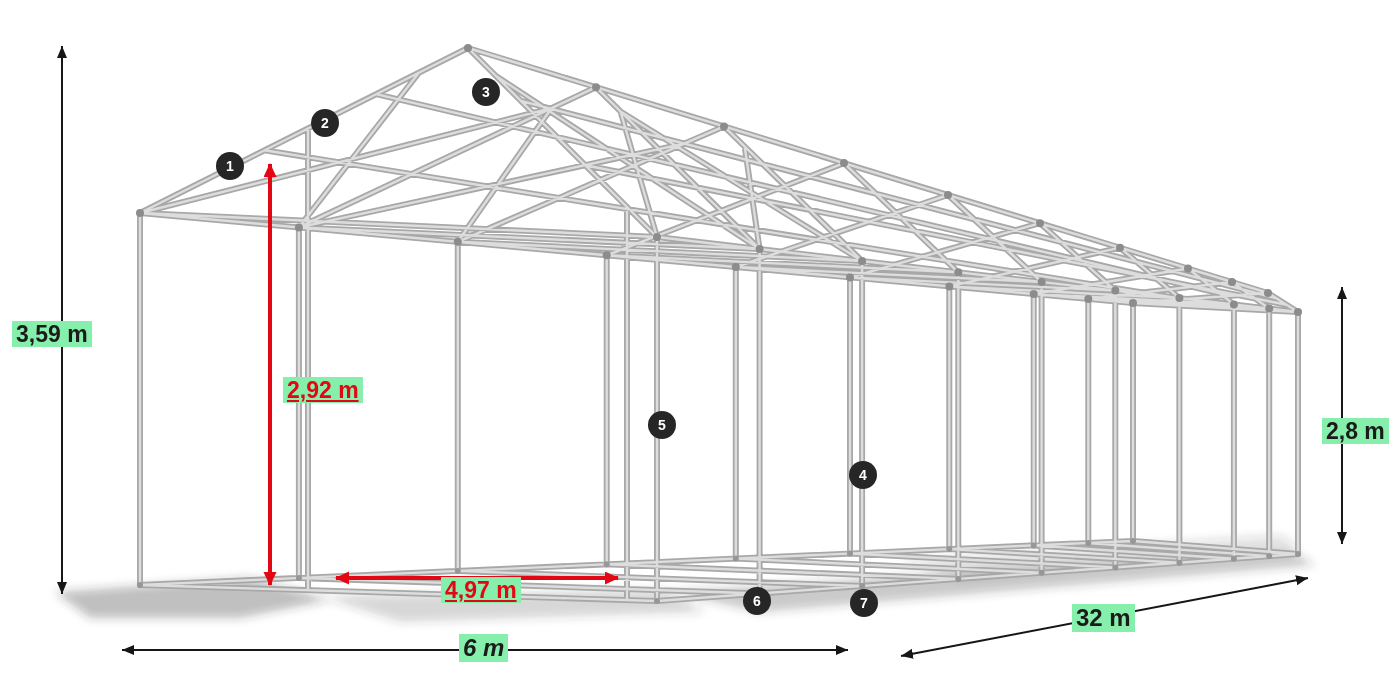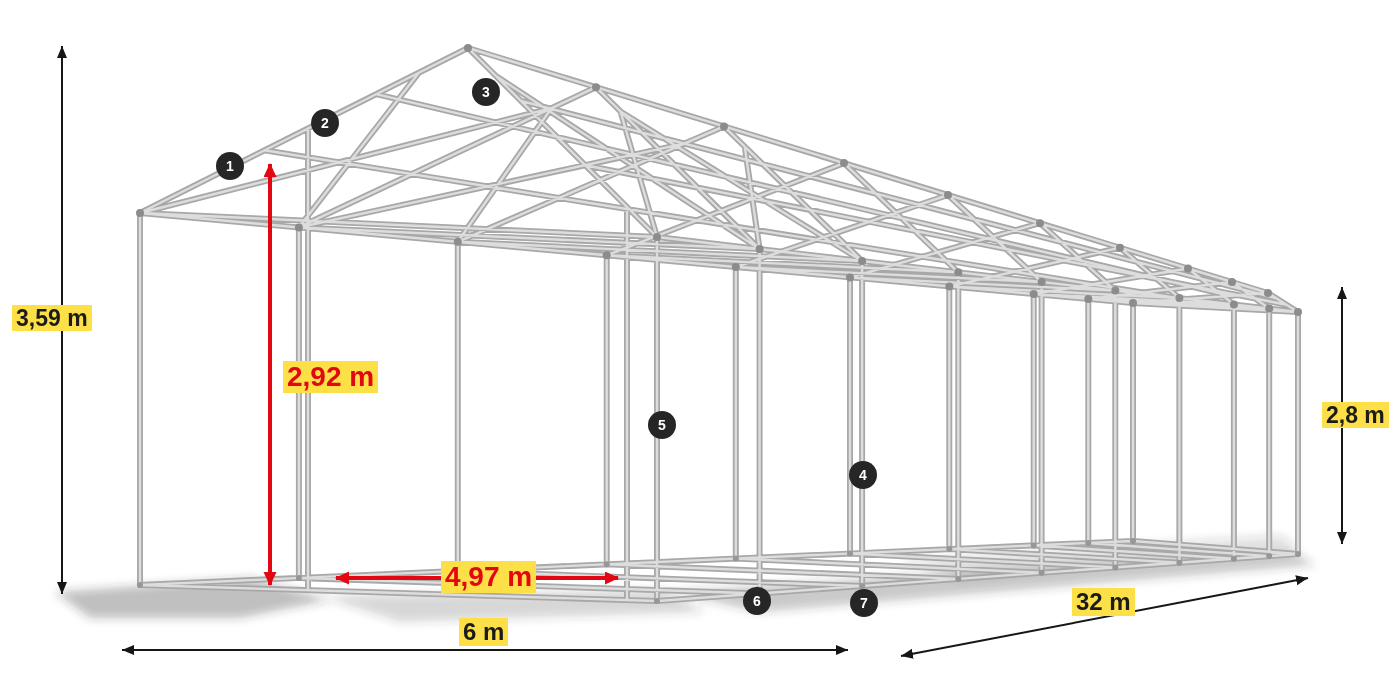--- a/index.html
+++ b/index.html
@@ -12,23 +12,23 @@
   .tube-inner{fill:none;stroke:#dddddd;stroke-width:2.4;stroke-linecap:round;}
   .joint{fill:#8c8c8c;}
   .foot{fill:#979797;}
   .dimline{stroke:#161616;stroke-width:2;}
   .dimred{stroke:var(--red,#e30613);stroke-width:4;}
   #mb path{fill:#161616;}
   #mr path{fill:var(--red,#e30613);}
   .shadow{fill:#333333;}
   .dim{
     position:absolute;font-weight:700;font-size:23px;color:#1b1b1b;
-    background:#fde047;padding:0 4px;line-height:1.15;white-space:nowrap;
+    background:#86efac;padding:0 4px;line-height:1.15;white-space:nowrap;margin-top:16px;
   }
-  .dim.red{color:var(--red,#e30613);font-size:28px;}
+  .dim.red{color:var(--red,#e30613);font-size:23px;text-decoration:underline;}
   .dim.big{font-size:24px;}
   .badge{
     position:absolute;width:28px;height:28px;margin:-14px 0 0 -14px;border-radius:50%;
     background:var(--badge,#262626);color:#ffffff;font-weight:700;font-size:14px;
     display:flex;align-items:center;justify-content:center;z-index:5;
   }
 </style>
 </head>
 <body>
 
@@ -116,21 +116,21 @@
       <line class="dimline" x1="901" y1="656" x2="1308" y2="578" marker-start="url(#mb)" marker-end="url(#mb)"></line>
       <line class="dimred" x1="270" y1="164" x2="270" y2="585" marker-start="url(#mr)" marker-end="url(#mr)"></line>
       <line class="dimred" x1="336" y1="578" x2="618" y2="578" marker-start="url(#mr)" marker-end="url(#mr)"></line>
     </g>
   </svg>
 
   <div class="dim" style="left:12px;  top:305px;">3,59 m</div>
   <div class="dim red" style="left:283px; top:361px;">2,92 m</div>
   <div class="dim red" style="left:441px; top:561px;">4,97 m</div>
   <div class="dim" style="left:1322px;top:402px;">2,8 m</div>
-  <div class="dim big" style="left:459px; top:618px;">6 m</div>
+  <div class="dim big" style="left:459px; top:618px;font-style:italic;">6 m</div>
   <div class="dim big" style="left:1072px;top:588px;">32 m</div>
 
   <div class="badge" style="left:230px;top:166px;">1</div>
   <div class="badge" style="left:325px;top:123px;">2</div>
   <div class="badge" style="left:486px;top:92px;">3</div>
   <div class="badge" style="left:863px;top:475px;">4</div>
   <div class="badge" style="left:662px;top:425px;">5</div>
   <div class="badge" style="left:757px;top:601px;">6</div>
   <div class="badge" style="left:864px;top:603px;">7</div>
 

